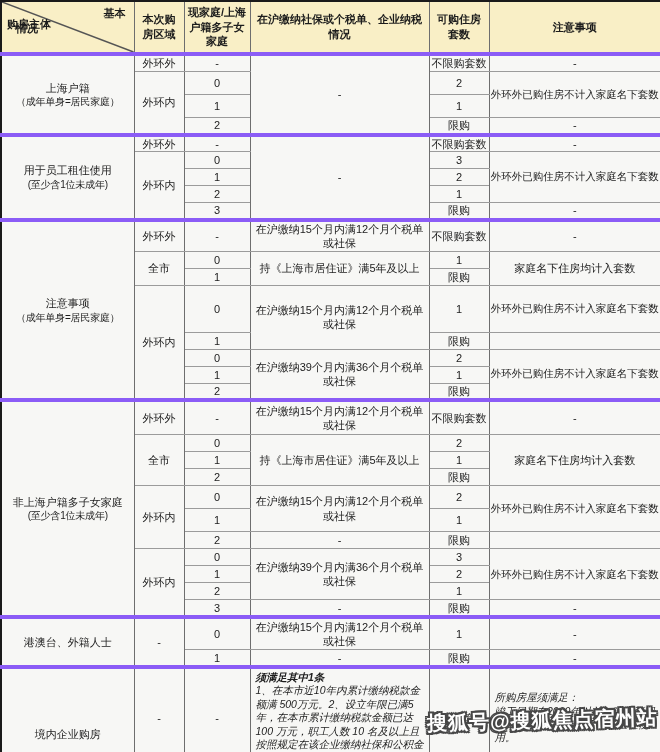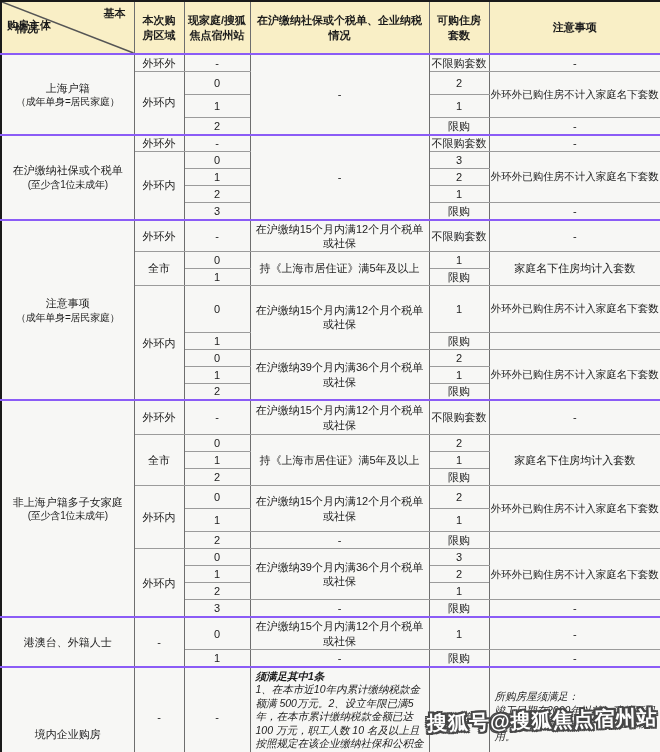--- a/index.html
+++ b/index.html
@@ -16,21 +16,21 @@
     border:1px solid #6e6e6e;
     border-top-color:#9b9b9b; border-bottom-color:#9b9b9b;
     font-size:11px; color:#1c1c1c; text-align:center; vertical-align:middle;
     padding:0 2px; background:#f7f7f5; overflow:hidden; line-height:1.3;
     font-weight:normal;
   }
   th{ background:#f9efc6; font-weight:bold; padding:0 3px; line-height:1.35; }
   tr{ height:17px; }
   tr.rh53{ height:53px; } tr.rh32{ height:32px; } tr.rh34{ height:34px; }
   tr.rh33{ height:33px; } tr.rh71{ height:71px; }
-  tr.sec th, tr.sec td{ border-top:2px solid #8b5cf6; }
+  tr.sec th, tr.sec td{ border-top:4px solid #8b5cf6; }
   .fit{ font-size:10.5px; padding:16px 1px; }
   .txt-l{ text-align:left; padding:2px 5px;font-style:italic; }
   .sm{ font-size:10.5px; line-height:1.28; }
   .bold{ font-weight:bold; }
   .sub2{ font-size:10px; white-space:nowrap; letter-spacing:-0.2px; }
   .corner{ position:relative; padding:0; }
   .corner svg{ position:absolute; left:0; top:0; width:100%; height:100%; }
   .corner span{ position:absolute; font-size:11px; font-weight:bold; }
   .corner .c1{ top:4px; right:8px; }
   .corner .c2{ top:19px; left:14px; }
@@ -62,21 +62,21 @@
         <tr class="rh53">
       <th class="corner">
         <svg viewBox="0 0 133 53" preserveAspectRatio="none">
               <line x1="0" y1="0" x2="133" y2="53" stroke="#555" stroke-width="1.6"></line>
             </svg>
         <span class="c1">基本</span>
         <span class="c2">情况</span>
         <span class="c3">购房主体</span>
       </th>
       <th>本次购房区域</th>
-      <th>现家庭/搜狐焦点宿州站</th>
+      <th>现家庭/上海户籍多子女家庭</th>
       <th>在沪缴纳社保或个税单、企业纳税情况</th>
       <th>可购住房套数</th>
       <th>注意事项</th>
     </tr>
 
     <tr class="sec">
       <td rowspan="4">
         <div>上海户籍</div>
         <div class="sub2">（成年单身=居民家庭）</div>
       </td>
@@ -97,21 +97,21 @@
       <td>1</td>
     </tr>
     <tr>
       <td>2</td>
       <td>限购</td>
       <td>-</td>
     </tr>
 
     <tr class="sec">
       <td rowspan="5">
-        <div>在沪缴纳社保或个税单</div>
+        <div>用于员工租住使用</div>
         <div class="sub2">(至少含1位未成年)</div>
       </td>
       <td>外环外</td>
       <td>-</td>
       <td rowspan="5">-</td>
       <td>不限购套数</td>
       <td>-</td>
     </tr>
     <tr>
       <td rowspan="4">外环内</td>

